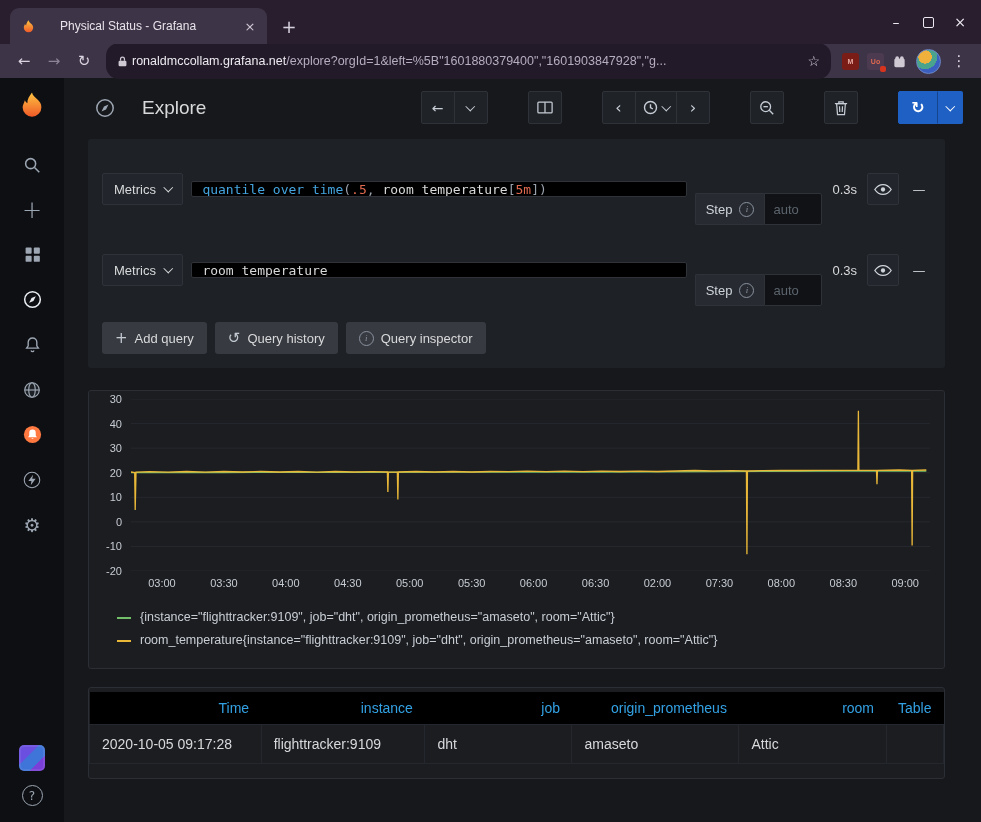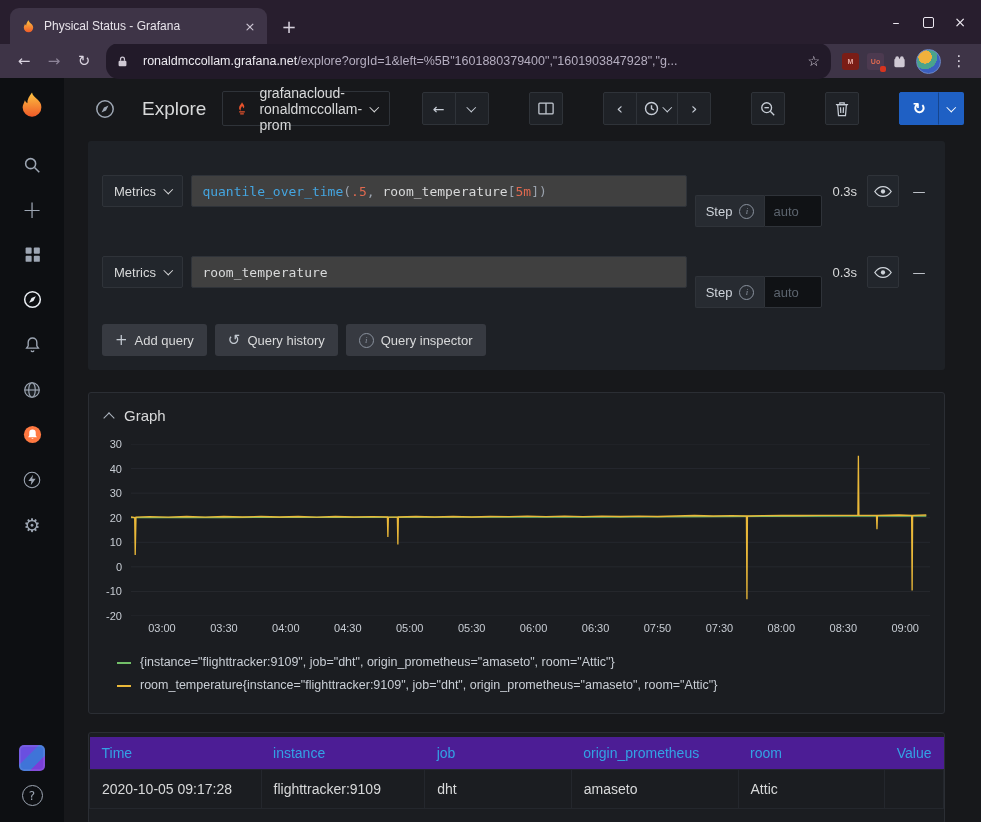--- a/index.html
+++ b/index.html
@@ -1,32 +1,32 @@
 <!DOCTYPE html>
 <html><head>
 <meta charset="utf-8">
 <style>
   html,body{margin:0;padding:0;}
   body{width:981px;height:822px;overflow:hidden;background:#17181b;font-family:"Liberation Sans",sans-serif;color:#d8d9da;}
   .glyph{font-family:"DejaVu Sans",sans-serif;}
 
   
   .titlebar{height:44px;background:#281e2e;display:flex;align-items:flex-end;padding-left:10px;position:relative;}
-  .tab{height:36px;width:238px;background:#3e3447;border-radius:9px 9px 0 0;display:flex;align-items:center;gap:8px;padding:0 8px 0 11px;color:#e7e3ea;}
+  .tab{height:36px;width:238px;background:#3e3447;border-radius:9px 9px 0 0;display:flex;align-items:center;gap:24px;padding:0 8px 0 11px;color:#e7e3ea;}
   .tab-title{font-size:12px;flex:1;white-space:nowrap;overflow:hidden;}
   .tab-close{width:18px;height:18px;display:flex;align-items:center;justify-content:center;font-size:13px;color:#cfc8d6;border-radius:50%;}
   .newtab{color:#d6d0dc;font-size:18px;width:28px;height:28px;display:flex;align-items:center;justify-content:center;align-self:center;margin-left:8px;margin-top:8px;}
   .win-controls{position:absolute;right:8px;top:0;height:44px;display:flex;align-items:center;gap:6px;color:#ece8f0;}
   .win-controls>span{width:26px;height:26px;display:flex;align-items:center;justify-content:center;font-size:14px;}
   .maxbox{width:9px;height:9px;border:1.3px solid #ece8f0;border-radius:2px;display:inline-block;}
 
   .toolbar{height:34px;background:#3e3447;display:flex;align-items:center;padding:0 10px;gap:2px;}
   .nav-ic{width:28px;height:28px;display:flex;align-items:center;justify-content:center;color:#d9d3df;font-size:15px;}
   .nav-ic.fwd{color:#8d8498;}
-  .urlbar{flex:1;height:26px;background:#221a29;border-radius:13px;display:flex;align-items:center;gap:15px;padding:5px 11px;margin:0 6px;min-width:0;}
+  .urlbar{flex:1;height:26px;background:#221a29;border-radius:13px;display:flex;align-items:center;gap:4px;padding:5px 11px;margin:0 6px;min-width:0;}
   .url{font-size:12.5px;color:#eceaf0;white-space:nowrap;overflow:hidden;flex:1;min-width:0;}
   .url .path{color:#b5aec0;}
   .star{color:#d9d3df;font-size:14px;}
   .ext{width:17px;height:17px;border-radius:3px;display:flex;align-items:center;justify-content:center;font-size:7px;font-weight:bold;position:relative;margin:0 3px;}
   .ext1{background:#7a1d16;color:#e7aaa1;}
   .ext2{background:#4c3a50;color:#e06a50;}
   .ext2 .badge{position:absolute;right:-2px;bottom:-2px;width:6px;height:6px;background:#d6341f;border-radius:2px;}
   .puzzle{margin:0 3px;display:flex;}
   .b-avatar{width:23px;height:23px;border-radius:50%;margin:0 4px;background:radial-gradient(circle at 35% 30%,#f0b13c 0 30%,#4aa38c 31% 55%,#3b5fc0 56% 80%,#27323e 81%);border:1.5px solid #6a86c8;}
   .menu-dots{width:24px;text-align:center;color:#d9d3df;font-size:15px;}
@@ -59,21 +59,21 @@
   .chev.down{transform:rotate(45deg);margin-top:-3px;}
   .chev.up{transform:rotate(-135deg);margin-top:4px;}
   .chev.sm{width:5.5px;height:5.5px;}
 
   .content{flex:1;overflow:hidden;padding:2px 36px 0 24px;}
 
   
   .query-card{background:#1e2126;border-radius:3px;padding:14px;margin-bottom:22px;}
   .q-row{display:flex;align-items:center;gap:8px;margin-bottom:9px;}
   .metrics-select{height:32px;background:#22262c;border:1px solid #2f3339;border-radius:2px;display:flex;align-items:center;gap:9px;padding:0 11px;font-size:13px;color:#d8d9da;box-sizing:border-box;}
-  .q-input{flex:1;height:32px;background:#404040;border:1px solid #2f3339;border-radius:2px;display:flex;align-items:center;padding:0 10px;font-family:"DejaVu Sans Mono",monospace;font-size:13px;white-space:pre;overflow:hidden;box-sizing:border-box;}
+  .q-input{flex:1;height:16px;background:#000000;border:1px solid #2f3339;border-radius:2px;display:flex;align-items:center;padding:0 10px;font-family:"DejaVu Sans Mono",monospace;font-size:13px;white-space:pre;overflow:hidden;box-sizing:border-box;}
   .tok-fn{color:#44a5e0;} .tok-n{color:#e0694f;} .tok-p{color:#9aa2ad;} .tok-id{color:#d8d9da;}
   .step-group{display:flex;align-items:center;flex:none;margin-top:40px;}
   .step-label{height:32px;background:#272b31;border:1px solid #2f3339;border-right:none;border-radius:2px 0 0 2px;display:flex;align-items:center;gap:7px;padding:0 10px;font-size:13px;color:#ced3da;box-sizing:border-box;}
   .info-circle{width:13px;height:13px;border:1px solid #8a929e;border-radius:50%;display:inline-flex;align-items:center;justify-content:center;font-size:9px;color:#8a929e;font-family:"Liberation Serif",serif;font-style:italic;}
   .step-input{width:58px;height:32px;background:#101215;border:1px solid #2f3339;border-radius:0 2px 2px 0;color:#d8d9da;font-size:13px;padding:0 8px;box-sizing:border-box;outline:none;}
   .step-input::placeholder{color:#5c646e;}
   .interval{font-size:13px;color:#d8d9da;margin:0 2px;flex:none;}
   .icon-btn{width:32px;height:32px;background:#22262c;border:1px solid #2f3339;border-radius:2px;display:flex;align-items:center;justify-content:center;flex:none;padding:0;}
   .ghost-btn{width:24px;height:32px;background:none;border:none;color:#cfd4da;font-size:13px;display:flex;align-items:center;justify-content:center;padding:0;flex:none;}
   .q-actions{display:flex;gap:8px;margin-top:16px;}
@@ -91,21 +91,21 @@
   .ytick{position:absolute;right:9px;transform:translateY(-50%);font-size:11px;color:#c7ccd3;}
   .plot{position:relative;flex:1;min-width:0;}
   .plot svg{display:block;width:100%;height:172px;}
   .xlabels{position:relative;height:24px;margin-top:3px;}
   .xtick{position:absolute;top:3px;transform:translateX(-50%);font-size:11px;color:#c7ccd3;white-space:nowrap;}
   .legend{padding:8px 16px 16px 28px;}
   .legend-item{display:flex;align-items:center;gap:9px;font-size:12.5px;color:#c9ced5;line-height:23px;}
   .dash{width:14px;height:2px;flex:none;}
 
   .data-table{width:100%;border-collapse:collapse;margin-top:4px;}
-  .data-table th{background:#4c1d95;color:#33a2e5;font-weight:400;font-size:14px;text-align:left;padding:8px 12px;white-space:nowrap;overflow:hidden;}
+  .data-table th{background:#000000;color:#33a2e5;font-weight:400;font-size:14px;text-align:right;padding:8px 12px;white-space:nowrap;overflow:hidden;}
   .data-table td{color:#d8d9da;font-size:14px;padding:11px 12px;border:1px solid #24272d;white-space:nowrap;}
   .data-table th:nth-child(1){width:152px;} .data-table th:nth-child(2){width:148px;}
   .data-table th:nth-child(3){width:150px;} .data-table th:nth-child(4){width:150px;}
   .data-table th:nth-child(5){width:147px;}
   .right{text-align:right;}
   .table-pad{height:14px;}
 </style>
 </head>
 <body>
 
@@ -238,31 +238,20 @@
     <main>
 
       <div class="explore-bar">
         <span class="explore-title">
           <svg width="22" height="22" viewBox="0 0 22 22" fill="none" stroke="#9da6b3" stroke-width="1.5">
               <circle cx="11" cy="11" r="8.2"></circle>
               <polygon points="14.5,7.5 10,9.5 7.5,14.5 12,12.5" fill="#9da6b3" stroke="none"></polygon>
             </svg>
           <span>Explore</span>
         </span>
-        <div class="ds-picker">
-          <span style="display:flex;">
-            <svg width="16" height="16" viewBox="0 0 24 24">
-                <path fill="#e6522c" d="M12 2c1.4 2.6 3.4 4 3.4 6.4 0 1.4-.7 2.3-1.5 2.9.1-1.2-.4-2.4-1.9-3.9-.3 1.6-2 3-2 5 0 .8.2 1.4.6 2.1-1.7-.5-3-2-3-4.1C7.6 7 10.8 5.4 12 2z"></path>
-                <rect x="7.5" y="15.2" width="9" height="1.9" rx=".9" fill="#e6522c"></rect>
-                <rect x="9" y="18.2" width="6" height="1.9" rx=".9" fill="#e6522c"></rect>
-              </svg>
-          </span>
-          <span>grafanacloud-ronaldmccollam-prom</span>
-          <i class="chev down sm"></i>
-        </div>
         <span class="spacer"></span>
         <div class="tb-group">
           <button class="tb-btn glyph">←</button>
           <button class="tb-btn">
               <i class="chev down sm"></i>
             </button>
         </div>
         <span class="gap"></span>
         <button class="tb-btn">
           <svg width="16" height="13" viewBox="0 0 18 14" fill="none" stroke="#c7cdd6" stroke-width="1.4">
@@ -369,24 +358,20 @@
               <span>Query history</span>
             </button>
             <button class="grey-btn">
               <span class="info-circle">i</span>
               <span>Query inspector</span>
             </button>
           </div>
         </div>
 
         <section class="panel">
-          <div class="panel-header">
-            <i class="chev up"></i>
-            <span>Graph</span>
-          </div>
           <div class="chart">
             <div class="ylabels" id="ylabels">
                 <div class="ytick" style="top: 100%;">-20</div>
                 <div class="ytick" style="top: 85.7143%;">-10</div>
                 <div class="ytick" style="top: 71.4286%;">0</div>
                 <div class="ytick" style="top: 57.1429%;">10</div>
                 <div class="ytick" style="top: 42.8571%;">20</div>
                 <div class="ytick" style="top: 28.5714%;">30</div>
                 <div class="ytick" style="top: 14.2857%;">40</div>
                 <div class="ytick" style="top: 0%;">30</div>
@@ -406,21 +391,21 @@
                 </svg>
               <div class="xlabels" id="xlabels">
                   <div class="xtick" style="left: 3.87597%;">03:00</div>
                   <div class="xtick" style="left: 11.6279%;">03:30</div>
                   <div class="xtick" style="left: 19.3798%;">04:00</div>
                   <div class="xtick" style="left: 27.1318%;">04:30</div>
                   <div class="xtick" style="left: 34.8837%;">05:00</div>
                   <div class="xtick" style="left: 42.6357%;">05:30</div>
                   <div class="xtick" style="left: 50.3876%;">06:00</div>
                   <div class="xtick" style="left: 58.1395%;">06:30</div>
-                  <div class="xtick" style="left: 65.8915%;">07:50</div>
+                  <div class="xtick" style="left: 65.8915%;">02:00</div>
                   <div class="xtick" style="left: 73.6434%;">07:30</div>
                   <div class="xtick" style="left: 81.3953%;">08:00</div>
                   <div class="xtick" style="left: 89.1473%;">08:30</div>
                   <div class="xtick" style="left: 96.8992%;">09:00</div>
                 </div>
             </div>
           </div>
           <div class="legend" id="legend">
               <div class="legend-item">
                 <span class="dash" style="background: rgb(115, 191, 105);"></span>
@@ -435,21 +420,21 @@
 
         <section class="panel" style="margin-bottom:0;">
           <table class="data-table">
             <thead>
                 <tr id="thead-row">
                   <th>Time</th>
                   <th>instance</th>
                   <th>job</th>
                   <th>origin_prometheus</th>
                   <th>room</th>
-                  <th class="right">Value</th>
+                  <th class="right">Table</th>
                 </tr>
               </thead>
             <tbody id="tbody">
                 <tr>
                   <td>2020-10-05 09:17:28</td>
                   <td>flighttracker:9109</td>
                   <td>dht</td>
                   <td>amaseto</td>
                   <td>Attic</td>
                   <td class="right"></td>

